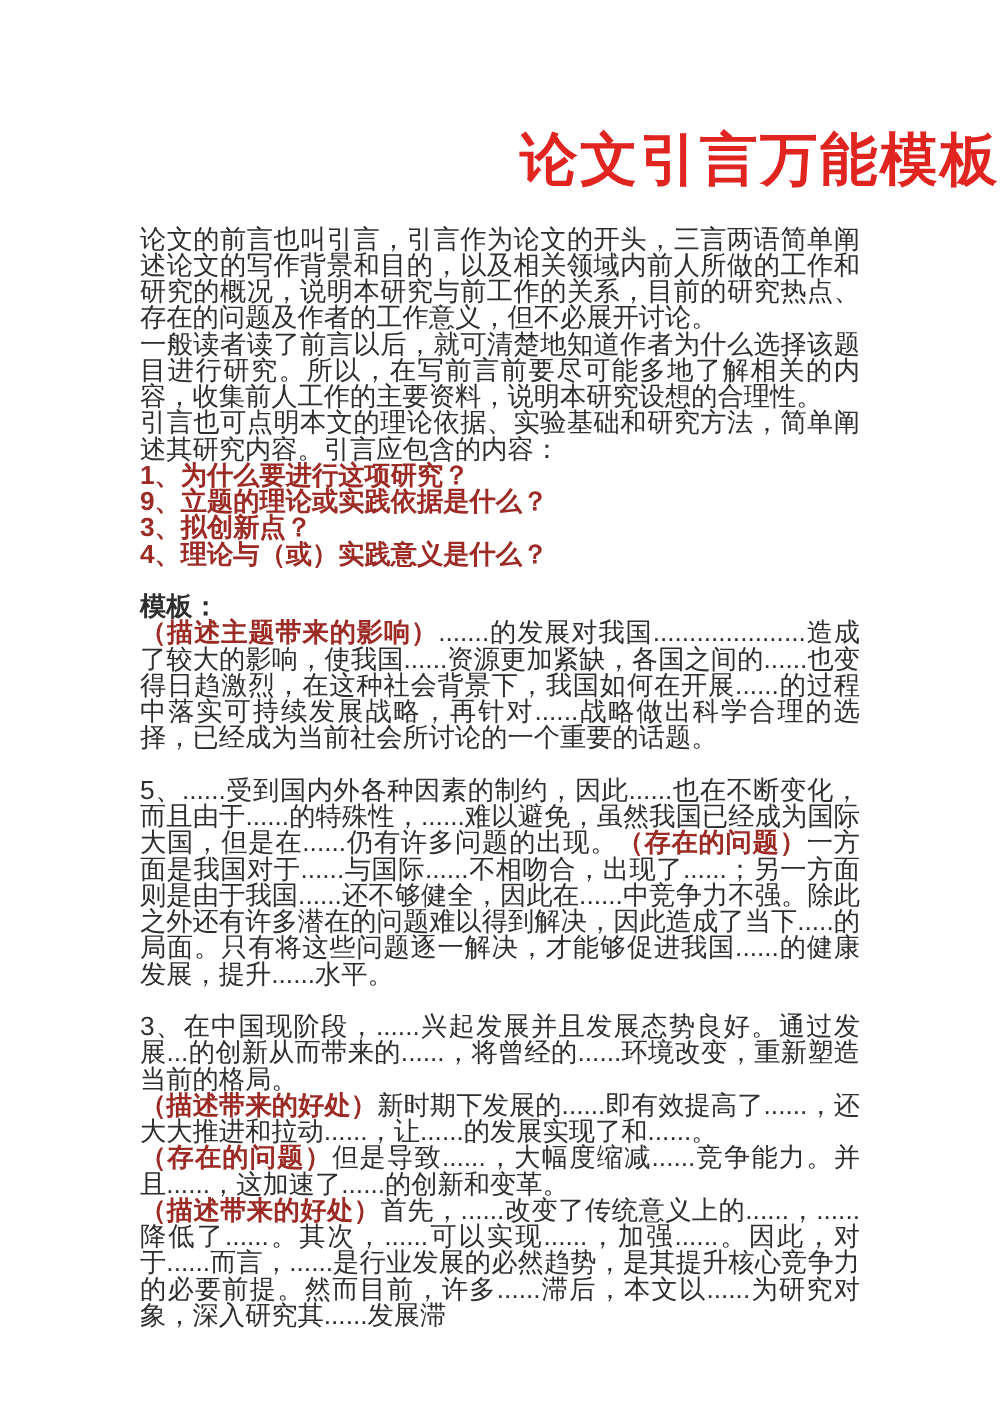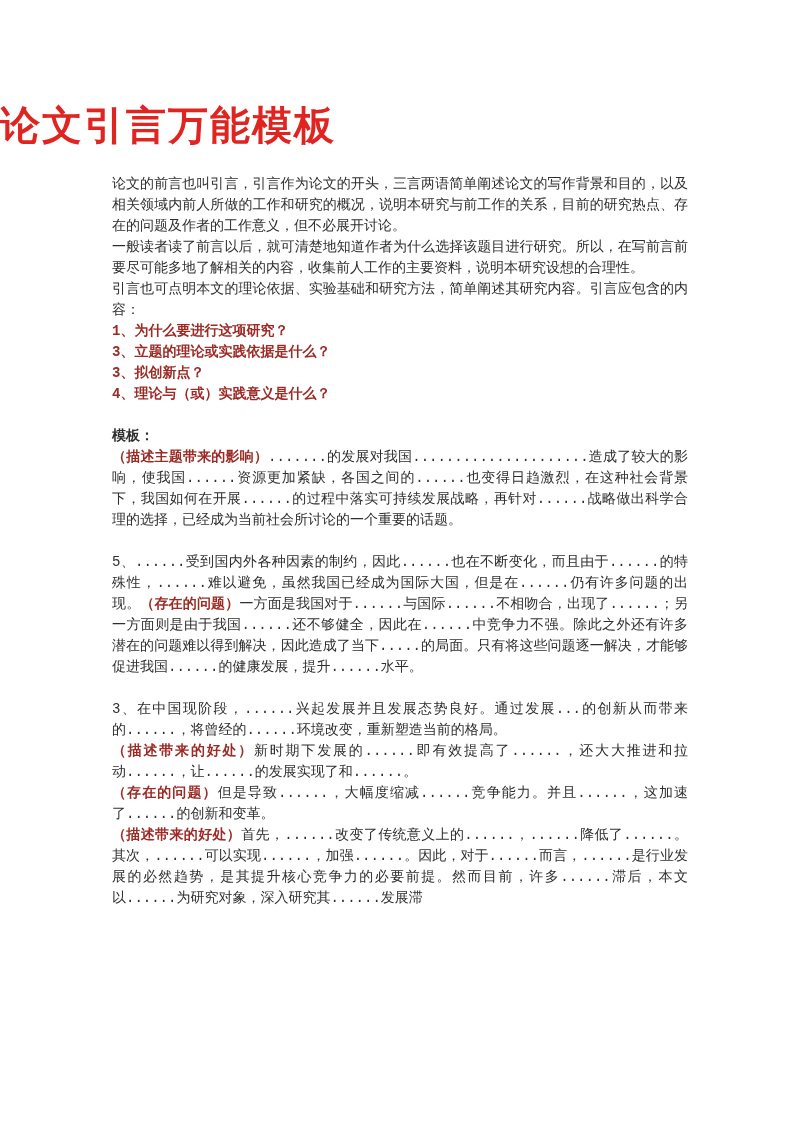--- a/index.html
+++ b/index.html
@@ -11,35 +11,35 @@
     position: relative;
     width: 800px;
     height: 1134px;
     margin: 0 auto;
     background: var(--bg, #ffffff);
     overflow: hidden;
     font-family: "Liberation Sans", "DejaVu Sans", sans-serif;
   }
   .title {
     margin: 102px 0 26px 0;
-    text-align: left;
-    font-size: 40px;
+    text-align: right;
+    font-size: 46px;
     font-weight: 700;
     letter-spacing: 2px;
     color: var(--title-red, #e02420);
     line-height: 1.15;
+    font-family: Liberation Serif, serif;
   }
   .content {
     margin: 16px 112px;
     width: 576px;
     color: var(--body-color, #2e2e2e);
-    font-size: 14px;
+    font-size: 21px;
     line-height: 21px;
     text-align: justify;
-    font-family: Liberation Mono, monospace;
   }
   .para {
     margin: 0;
     padding: 0;
   }
   .para.gap {
     margin-top: 21px;
   }
   .red {
     color: var(--accent-red, #9c2b26);
@@ -51,21 +51,21 @@
 </head>
 <body>
 
 <div class="page">
   <h1 class="title">论文引言万能模板</h1>
   <div class="content">
       <p class="para"><span class="">论文的前言也叫引言，引言作为论文的开头，三言两语简单阐述论文的写作背景和目的，以及相关领域内前人所做的工作和研究的概况，说明本研究与前工作的关系，目前的研究热点、存在的问题及作者的工作意义，但不必展开讨论。</span></p>
       <p class="para"><span class="">一般读者读了前言以后，就可清楚地知道作者为什么选择该题目进行研究。所以，在写前言前要尽可能多地了解相关的内容，收集前人工作的主要资料，说明本研究设想的合理性。</span></p>
       <p class="para"><span class="">引言也可点明本文的理论依据、实验基础和研究方法，简单阐述其研究内容。引言应包含的内容：</span></p>
       <p class="para"><span class="red bold">1、为什么要进行这项研究？</span></p>
-      <p class="para"><span class="red bold">3、立题的理论或实践依据是什么？</span></p>
+      <p class="para"><span class="red bold">9、立题的理论或实践依据是什么？</span></p>
       <p class="para"><span class="red bold">3、拟创新点？</span></p>
       <p class="para"><span class="red bold">4、理论与（或）实践意义是什么？</span></p>
       <p class="para gap"><span class="bold">模板：</span></p>
       <p class="para"><span class="red bold">（描述主题带来的影响）</span><span class="">.......的发展对我国.....................造成了较大的影响，使我国......资源更加紧缺，各国之间的......也变得日趋激烈，在这种社会背景下，我国如何在开展......的过程中落实可持续发展战略，再针对......战略做出科学合理的选择，已经成为当前社会所讨论的一个重要的话题。</span></p>
       <p class="para gap"><span class="">5、......受到国内外各种因素的制约，因此......也在不断变化，而且由于......的特殊性，......难以避免，虽然我国已经成为国际大国，但是在......仍有许多问题的出现。</span><span class="red bold">（存在的问题）</span><span class="">一方面是我国对于......与国际......不相吻合，出现了......；另一方面则是由于我国......还不够健全，因此在......中竞争力不强。除此之外还有许多潜在的问题难以得到解决，因此造成了当下.....的局面。只有将这些问题逐一解决，才能够促进我国......的健康发展，提升......水平。</span></p>
       <p class="para gap"><span class="">3、在中国现阶段，......兴起发展并且发展态势良好。通过发展...的创新从而带来的......，将曾经的......环境改变，重新塑造当前的格局。</span></p>
       <p class="para"><span class="red bold">（描述带来的好处）</span><span class="">新时期下发展的......即有效提高了......，还大大推进和拉动......，让......的发展实现了和......。</span></p>
       <p class="para"><span class="red bold">（存在的问题）</span><span class="">但是导致......，大幅度缩减......竞争能力。并且......，这加速了......的创新和变革。</span></p>
       <p class="para"><span class="red bold">（描述带来的好处）</span><span class="">首先，......改变了传统意义上的......，......降低了......。其次，......可以实现......，加强......。因此，对于......而言，......是行业发展的必然趋势，是其提升核心竞争力的必要前提。然而目前，许多......滞后，本文以......为研究对象，深入研究其......发展滞</span></p>
     </div>

